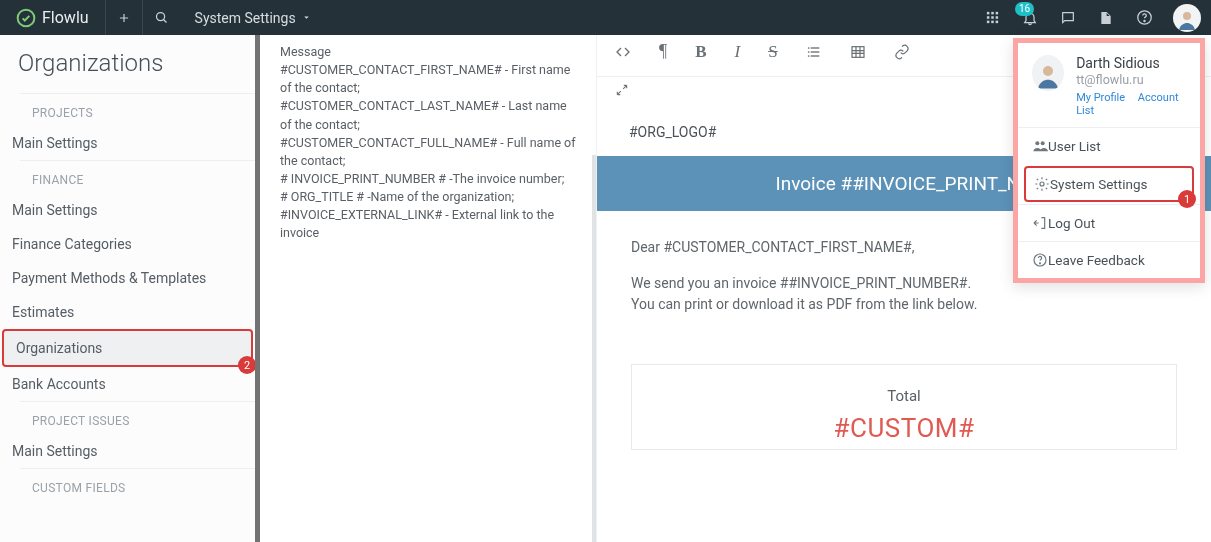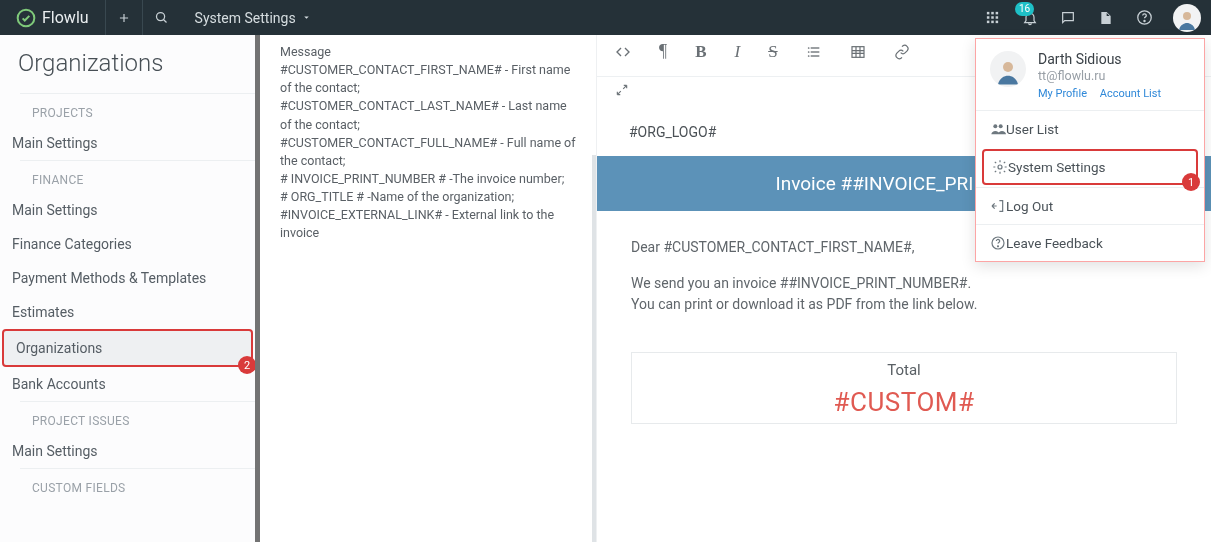--- a/index.html
+++ b/index.html
@@ -66,23 +66,23 @@
     display: flex; align-items: flex-end; justify-content: center;
     overflow: hidden;
   }
   .avatar svg { width: 24px; height: 24px; }
 
   
   .user-menu {
     position: absolute;
     top: 38px;
     right: 6px;
-    width: 230px;
+    width: 192px;
     background: #fff;
-    border: 1px solid #fca5a5;
+    border: 5px solid #fca5a5;
     box-shadow: 0 4px 14px rgba(0,0,0,0.12);
     z-index: 100;
     font-size: 13.5px;
   }
   .user-menu-header {
     display: flex;
     padding: 12px 14px 10px 14px;
     gap: 12px;
   }
   .user-menu-avatar {
@@ -235,23 +235,23 @@
     overflow: hidden;
   }
   .email-text {
     padding: 26px 34px 10px 34px;
     color: #60666b;
     font-size: 14px;
     line-height: 1.55;
   }
   .email-text p { margin-bottom: 14px; }
   .invoice-box {
-    margin: 12px 34px 0 34px;
+    margin: 24px 34px 0 34px;
     border: 1px solid #e7eaec;
-    padding: 8px 30px 6px 30px;
+    padding: 22px 30px 6px 30px;
   }
   .total-label { text-align:center; color:#5a6065; font-size:15px; }
   .total-value { text-align:center; color:#e05a52; font-size:26px; letter-spacing:.5px; margin-top:8px; }
   .invoice-row {
     display:flex; justify-content:space-between;
     border-top:1px solid #ebedef;
     margin-top:22px; padding-top:14px;
     color:#444;
     font-size:14px;
   }

